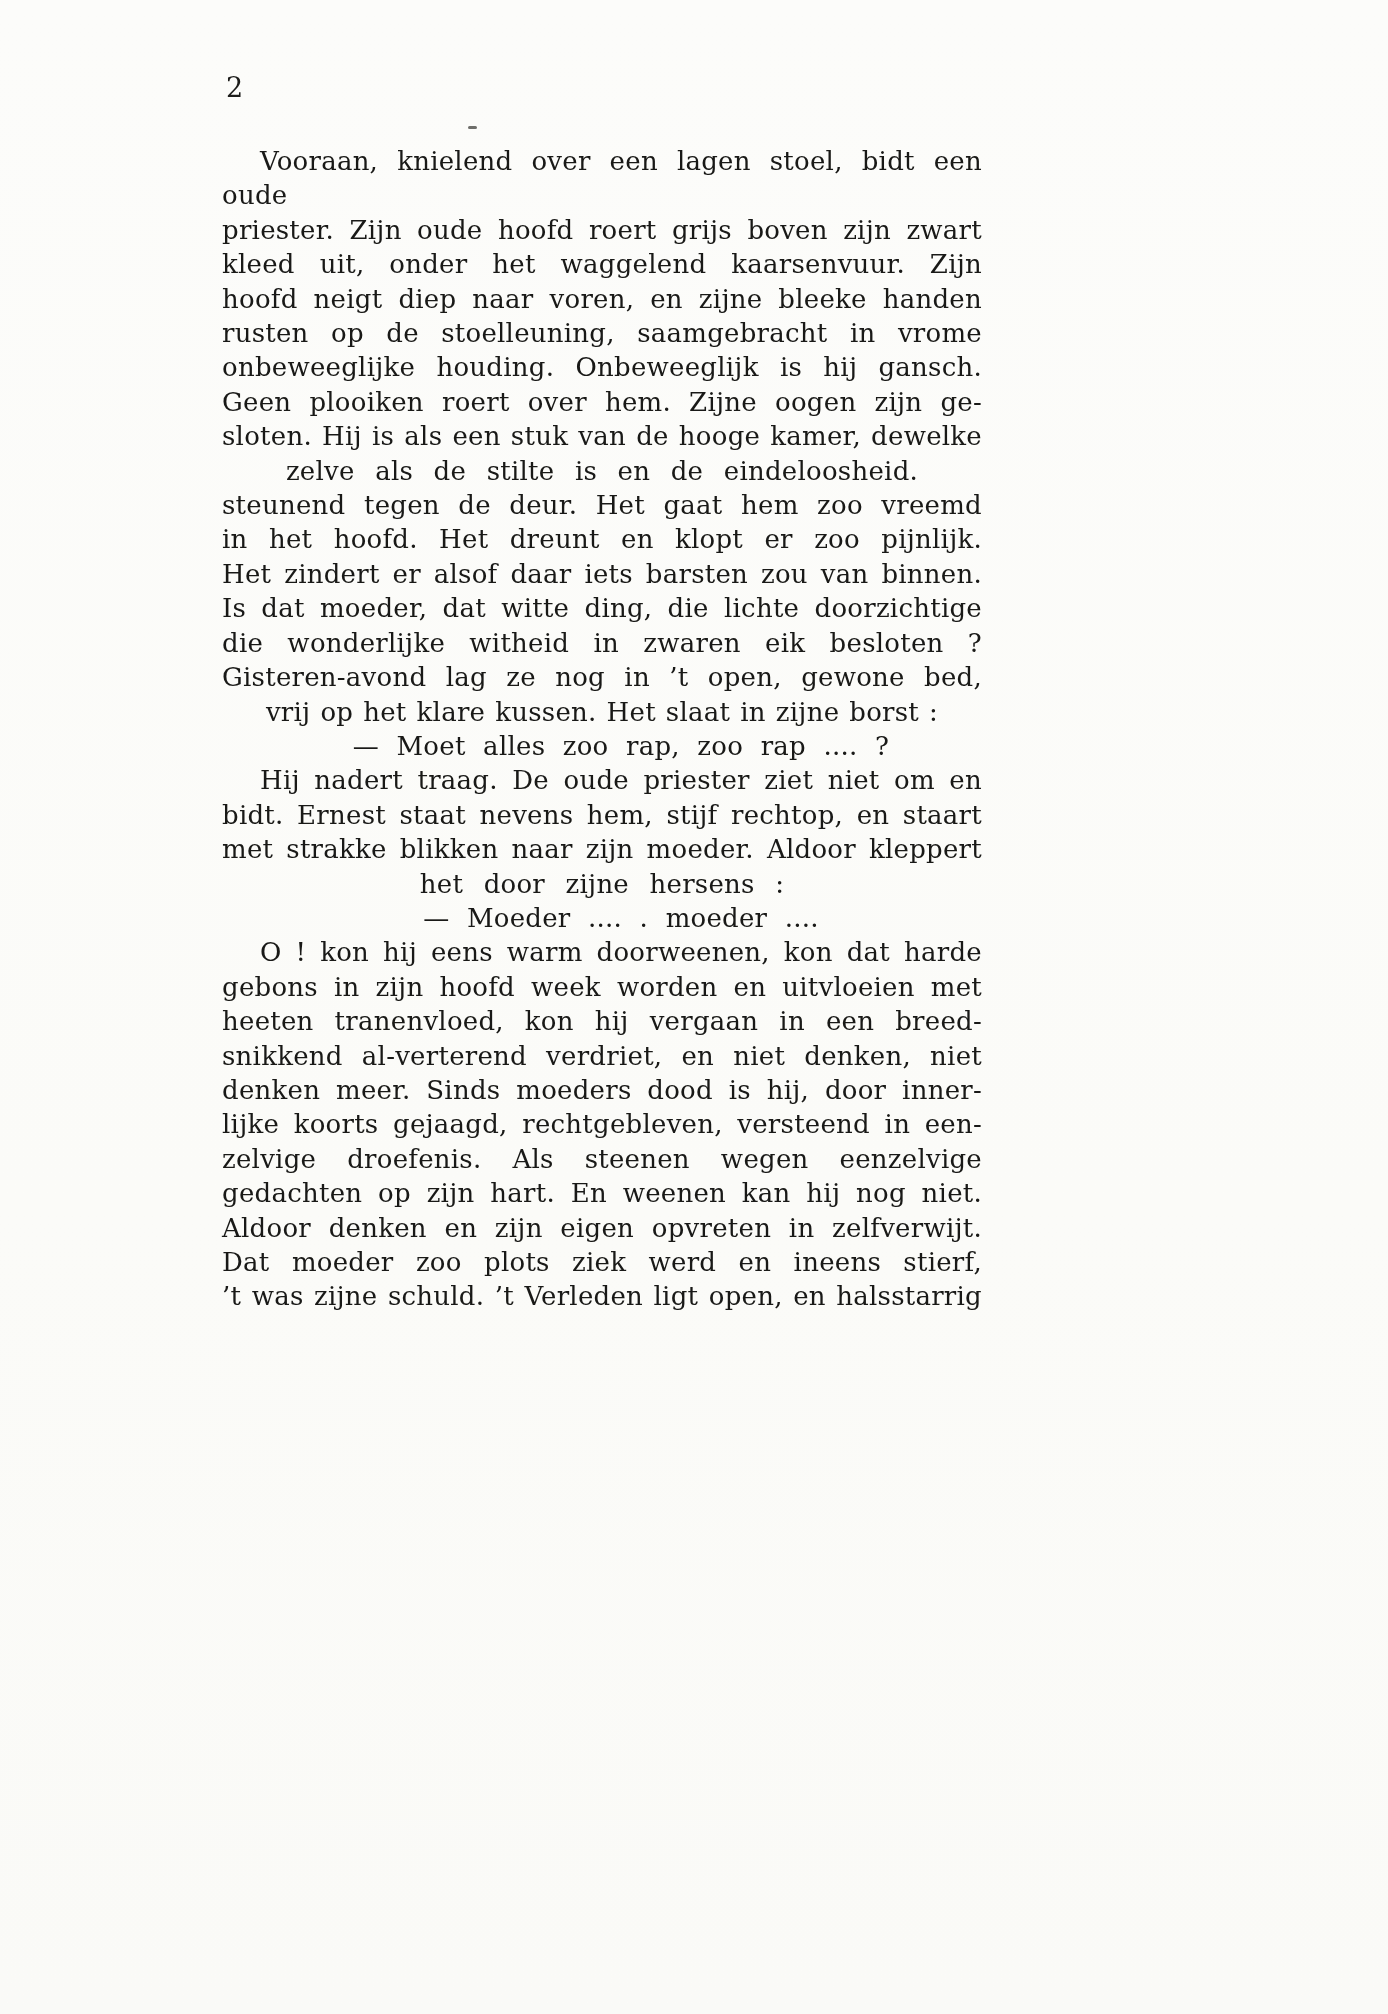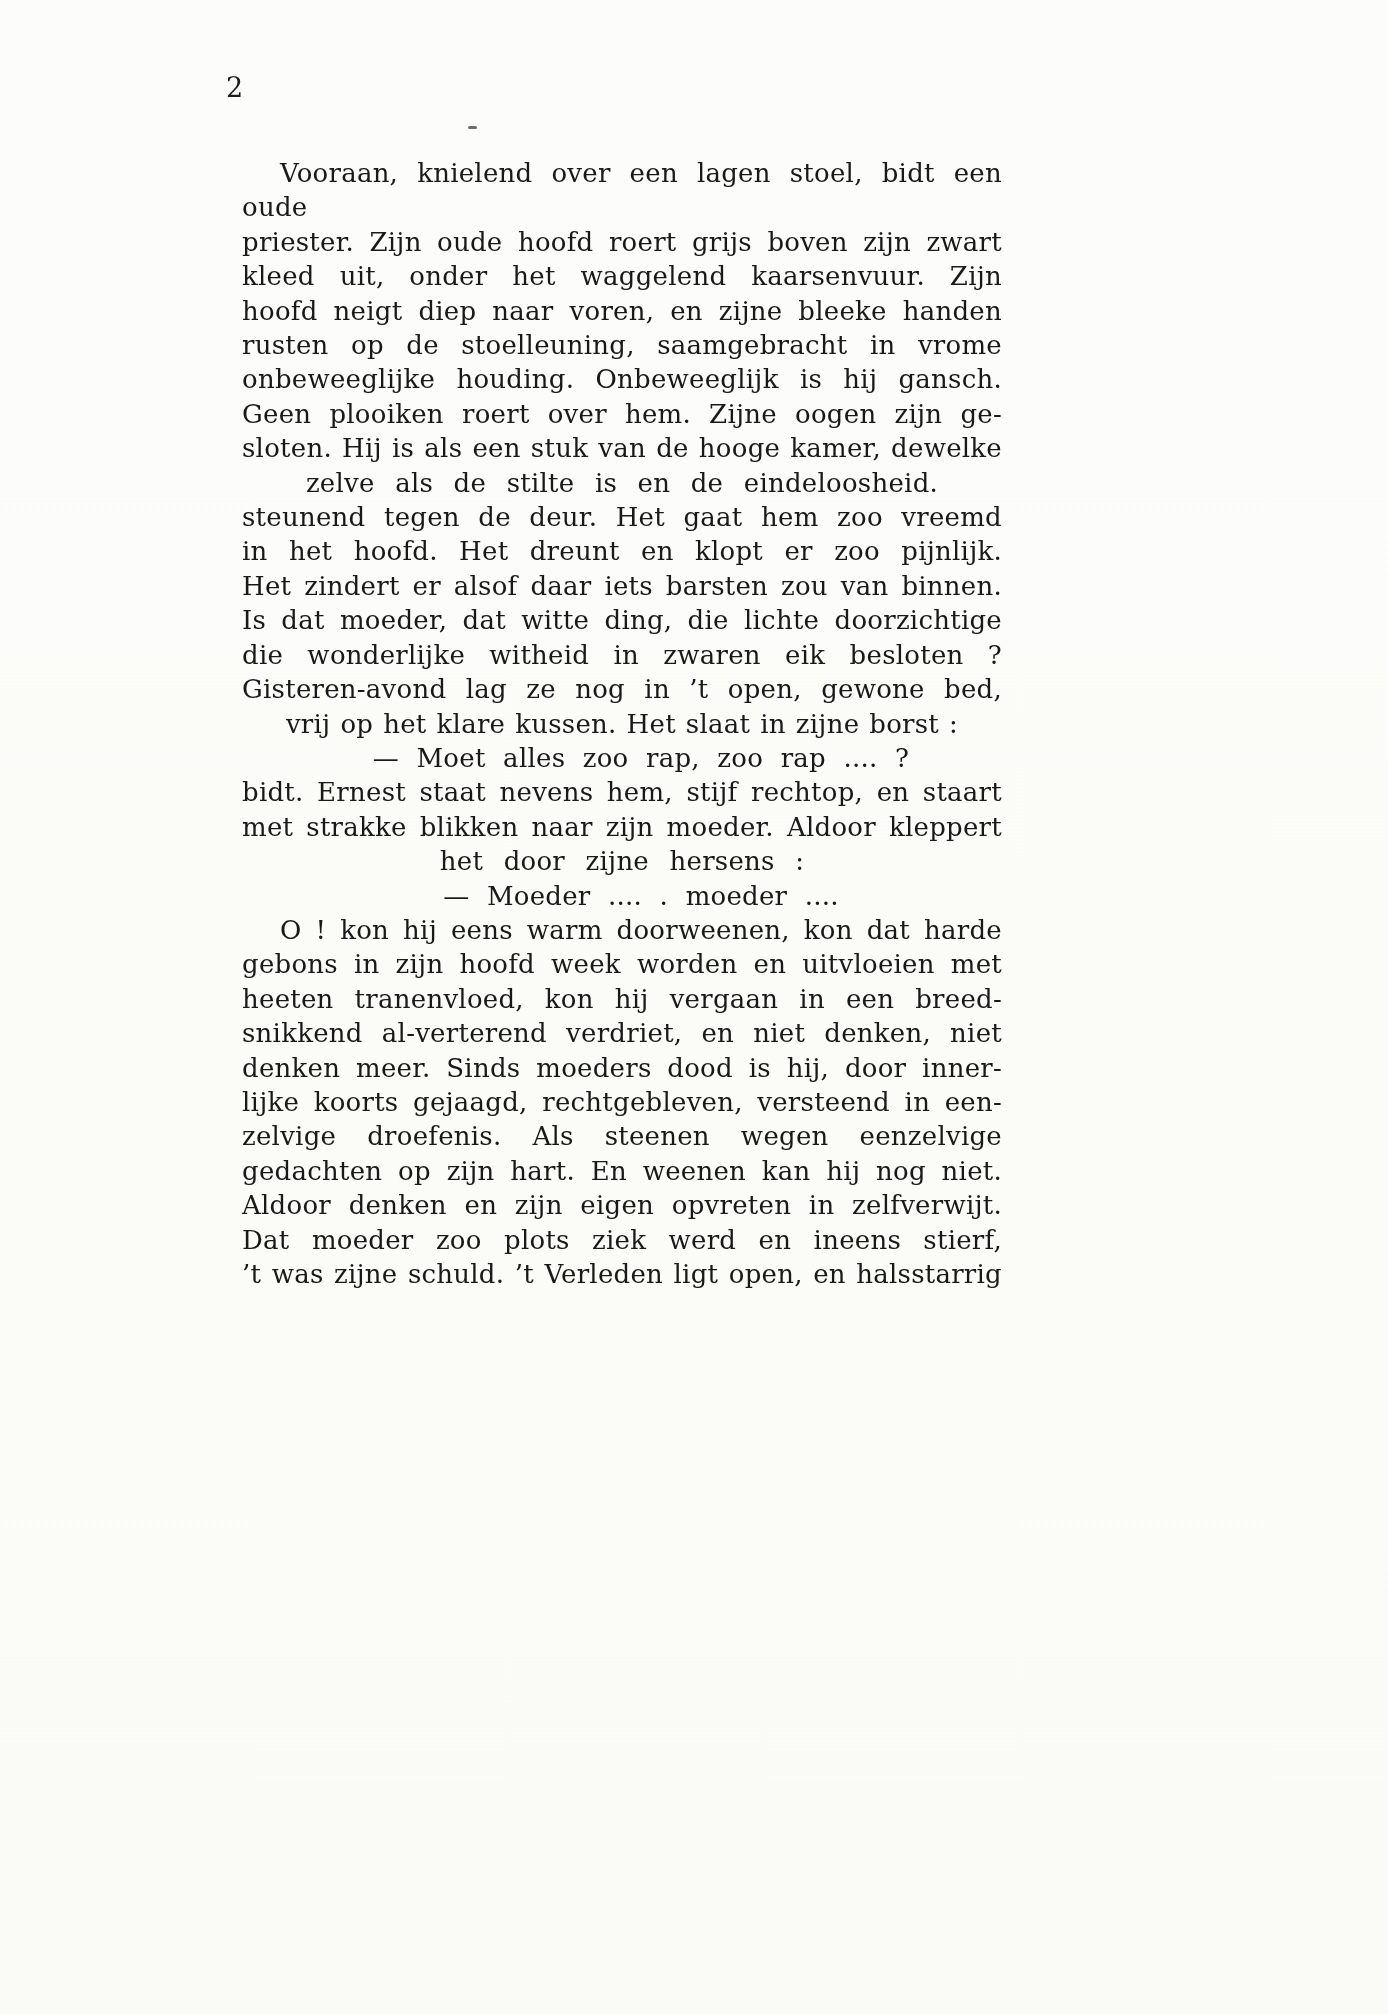--- a/index.html
+++ b/index.html
@@ -34,23 +34,22 @@
     top: 126px;
     width: 9px;
     height: 3px;
     background: #4a4a46;
     border-radius: 2px;
     opacity: 0.8;
   }
   .text-block {
     position: absolute;
     left: 222px;
-    top: 156px;
+    top: 144px;
     width: 760px;
-    margin-left: 20px;
   }
   .paragraph {
     margin: 0;
     padding: 0;
   }
   .line {
     font-size: 26px;
     line-height: 34.4px;
     letter-spacing: 0.25px;
     word-spacing: 1.5px;
@@ -95,20 +94,21 @@
         <div class="line just">Het zindert er alsof daar iets barsten zou van binnen.</div>
         <div class="line just">Is dat moeder, dat witte ding, die lichte doorzichtige</div>
         <div class="line just">die wonderlijke witheid in zwaren eik besloten ?</div>
         <div class="line just">Gisteren-avond lag ze nog in ’t open, gewone bed,</div>
         <div class="line">vrij op het klare kussen. Het slaat in zijne borst :</div>
       </div>
       <div class="paragraph">
         <div class="line indent dialogue">— Moet alles zoo rap, zoo rap .... ?</div>
       </div>
       <div class="paragraph">
+        <div class="line indent just">Hij nadert traag. De oude priester ziet niet om en</div>
         <div class="line just">bidt. Ernest staat nevens hem, stijf rechtop, en staart</div>
         <div class="line just">met strakke blikken naar zijn moeder. Aldoor kleppert</div>
         <div class="line spaced">het door zijne hersens :</div>
       </div>
       <div class="paragraph">
         <div class="line indent dialogue">— Moeder .... . moeder ....</div>
       </div>
       <div class="paragraph">
         <div class="line indent just">O ! kon hij eens warm doorweenen, kon dat harde</div>
         <div class="line just">gebons in zijn hoofd week worden en uitvloeien met</div>

